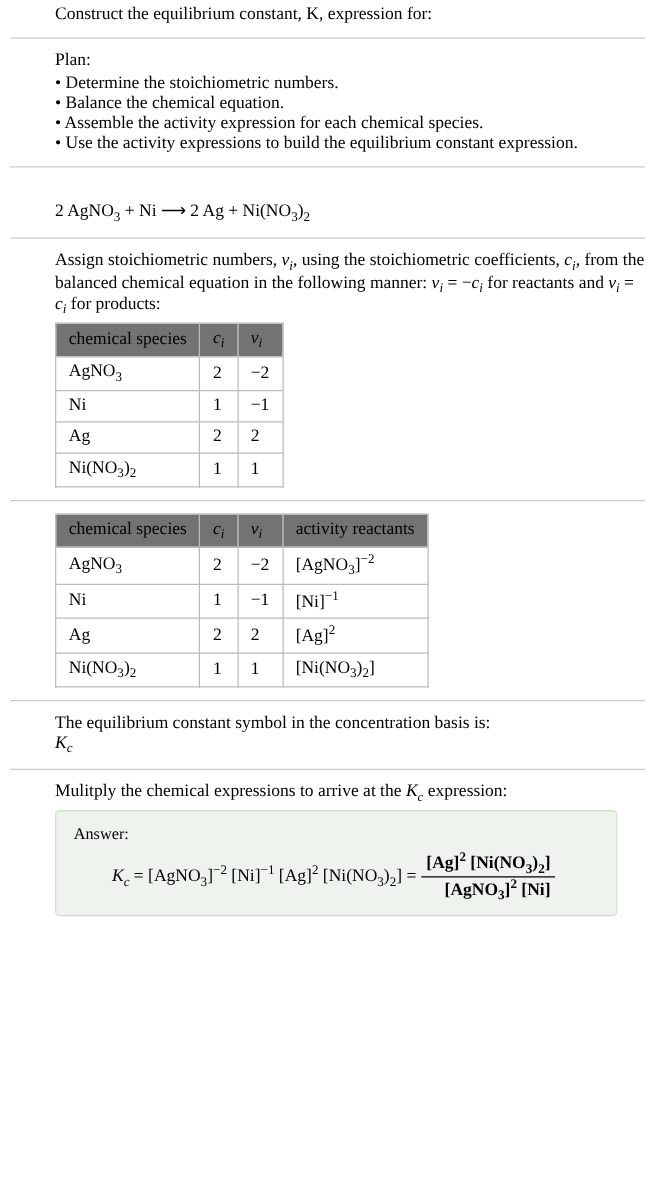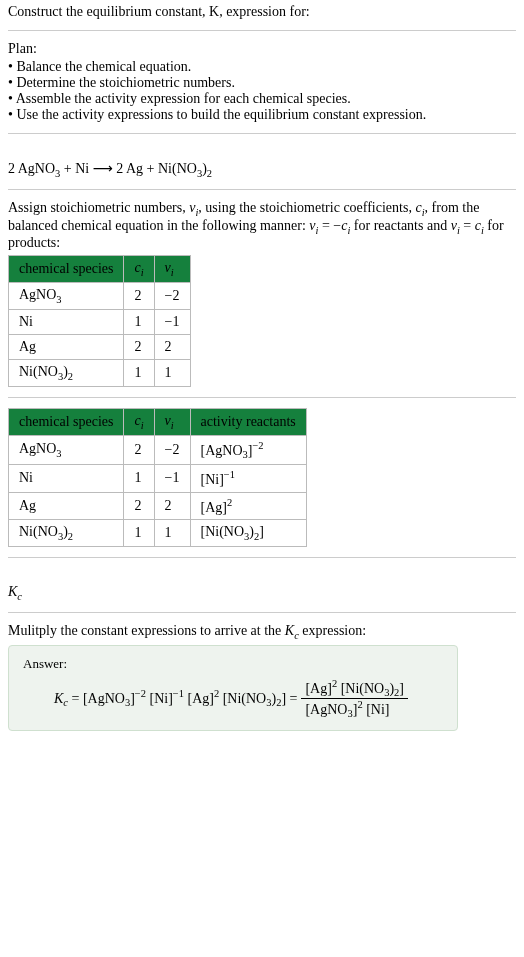--- a/index.html
+++ b/index.html
@@ -7,20 +7,21 @@
   font-size: 14px;
   color: #000;
   background: #fff;
   margin: 0;
   padding: 4px 8px;
   width: 524px;
   box-sizing: border-box;
 }
 .section {
   margin-bottom: 2px;
+  margin-left: 36px;
 }
 .hr {
   border: none;
   border-top: 1px solid #ccc;
   margin: 10px 0;
 }
 .formula {
   font-family: Georgia, serif;
   margin: 2px 0 6px 0;
 }
@@ -40,40 +41,41 @@
   border-collapse: collapse;
   margin: 4px 0;
 }
 table.data th, table.data td {
   border: 1px solid #bbb;
   padding: 4px 10px;
   text-align: left;
   font-weight: normal;
 }
 table.data th {
-  background: #15803d;
+  background: #737373;
 }
 .answer-box {
   background: #eef3ee;
   border: 1px solid #cfe0cf;
   border-radius: 4px;
   padding: 10px 14px;
   margin-top: 4px;
   width: 450px;
   box-sizing: border-box;
 }
 .answer-label {
   font-size: 13px;
   margin-bottom: 6px;
 }
 .frac {
   display: inline-block;
   vertical-align: middle;
-  text-align: left;
+  text-align: right;
   margin: 0 4px;
+  font-weight: bold;
 }
 .frac .num {
   display: block;
   border-bottom: 1px solid #000;
   padding: 0 4px;
 }
 .frac .den {
   display: block;
   padding: 0 4px;
 }
@@ -88,22 +90,22 @@
 
 <div class="section">
   <span>Construct the equilibrium constant, K, expression for:</span><br>
 </div>
 
 <hr class="hr">
 
 <div class="section">
   <span>Plan:</span>
   <ul class="plan">
+    <li>Determine the stoichiometric numbers.</li>
     <li>Balance the chemical equation.</li>
-    <li>Determine the stoichiometric numbers.</li>
     <li>Assemble the activity expression for each chemical species.</li>
     <li>Use the activity expressions to build the equilibrium constant expression.</li>
   </ul>
 </div>
 
 <hr class="hr">
 
 <div class="section">
   <br>
   <span class="formula">
@@ -183,29 +185,29 @@
       <td>1</td>
       <td><span>[Ni(NO</span><span class="sub">3</span><span>)</span><span class="sub">2</span><span>]</span></td>
     </tr>
   </tbody>
     </table>
 </div>
 
 <hr class="hr">
 
 <div class="section">
-  <br>
+  <span>The equilibrium constant symbol in the concentration basis is:</span><br>
   <span class="italic"><span>K</span><span class="sub">c</span></span>
 </div>
 
 <hr class="hr">
 
 <div class="section">
   <span>
-    <span>Mulitply the constant expressions to arrive at the </span><span class="italic">K</span><span class="sub italic">c</span><span> expression:</span>
+    <span>Mulitply the chemical expressions to arrive at the </span><span class="italic">K</span><span class="sub italic">c</span><span> expression:</span>
   </span>
   <div class="answer-box">
     <div class="answer-label">Answer:</div>
     <div class="kc-line">
       <span>
         <span class="italic">K</span><span class="sub italic">c</span><span> = </span><span>[AgNO</span><span class="sub">3</span><span>]</span><span class="sup">−2</span><span> [Ni]</span><span class="sup">−1</span><span> [Ag]</span><span class="sup">2</span><span> [Ni(NO</span><span class="sub">3</span><span>)</span><span class="sub">2</span><span>]</span><span> = </span>
       </span>
       <span class="frac">
         <span class="num">
           <span>[Ag]</span><span class="sup">2</span><span> [Ni(NO</span><span class="sub">3</span><span>)</span><span class="sub">2</span><span>]</span>

